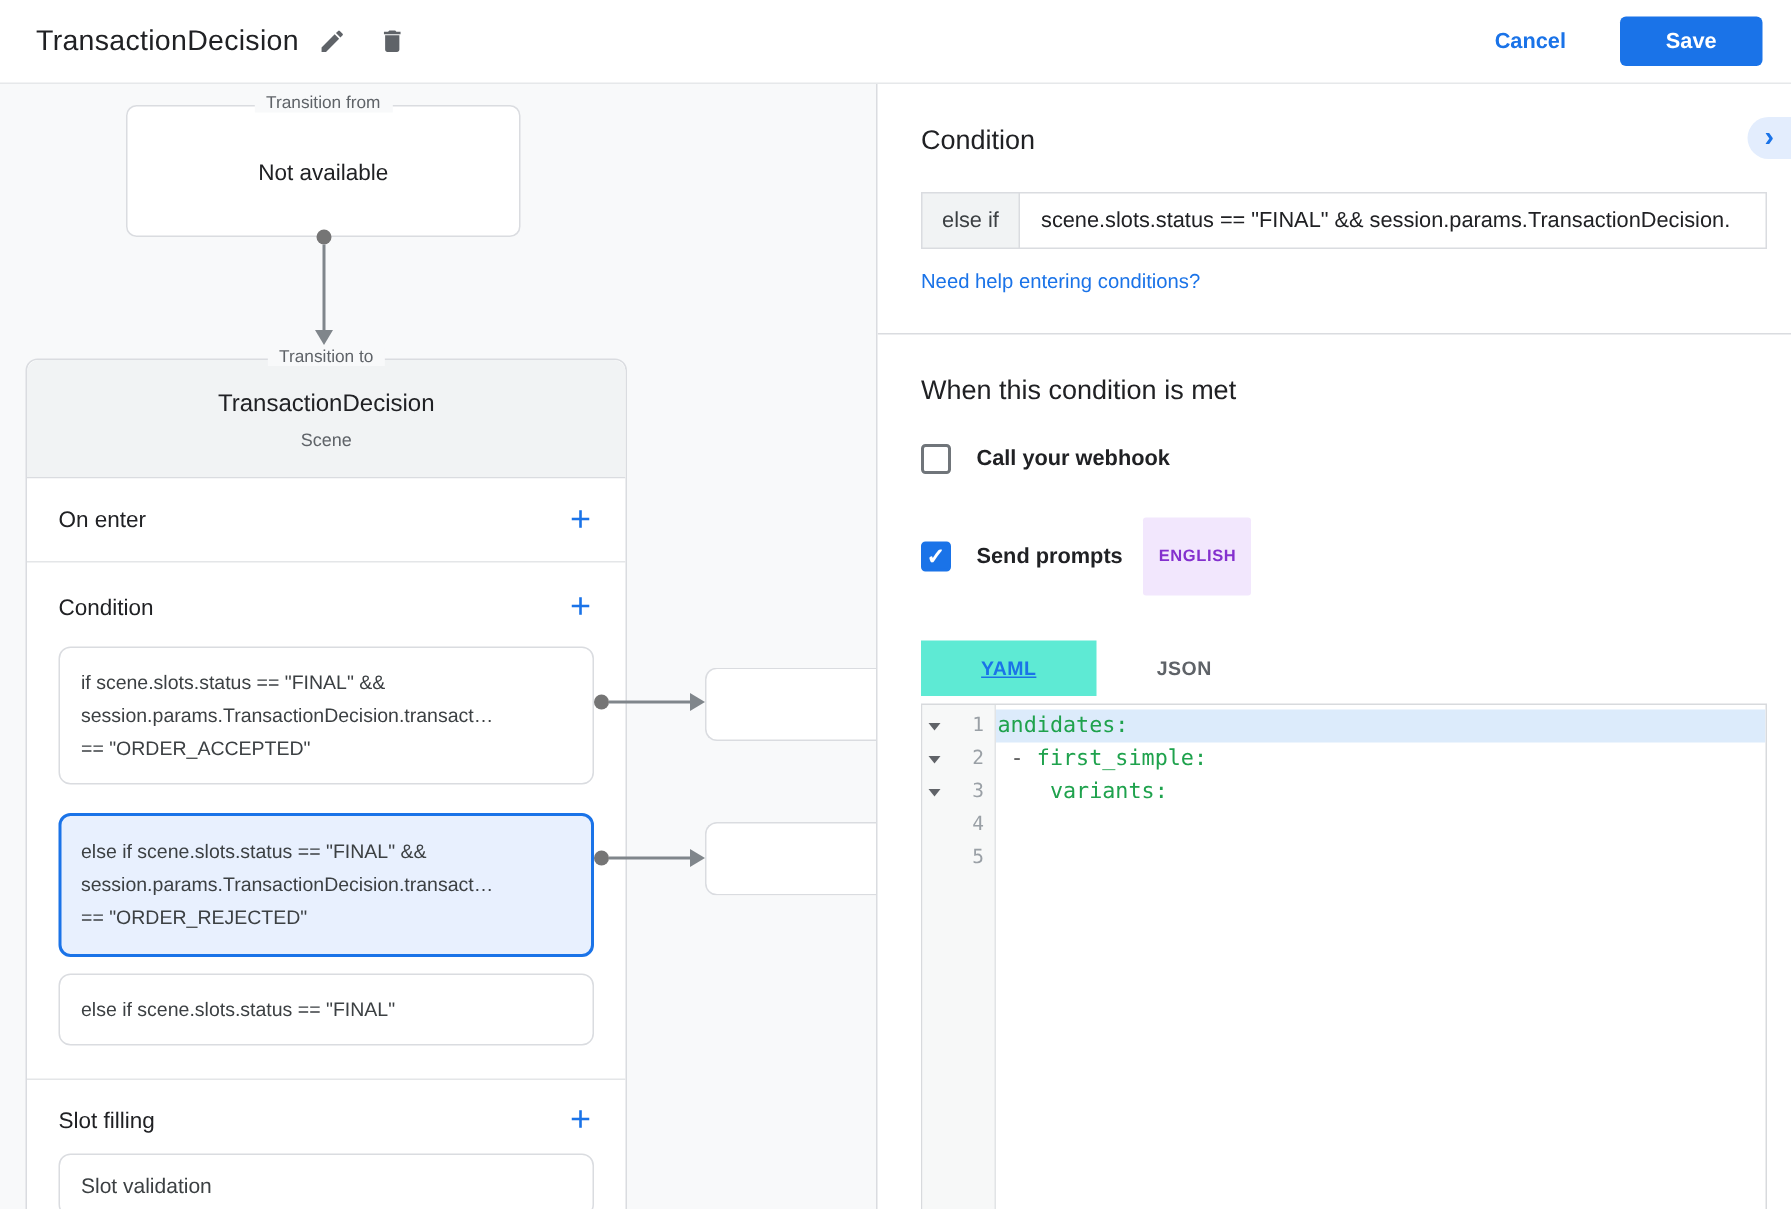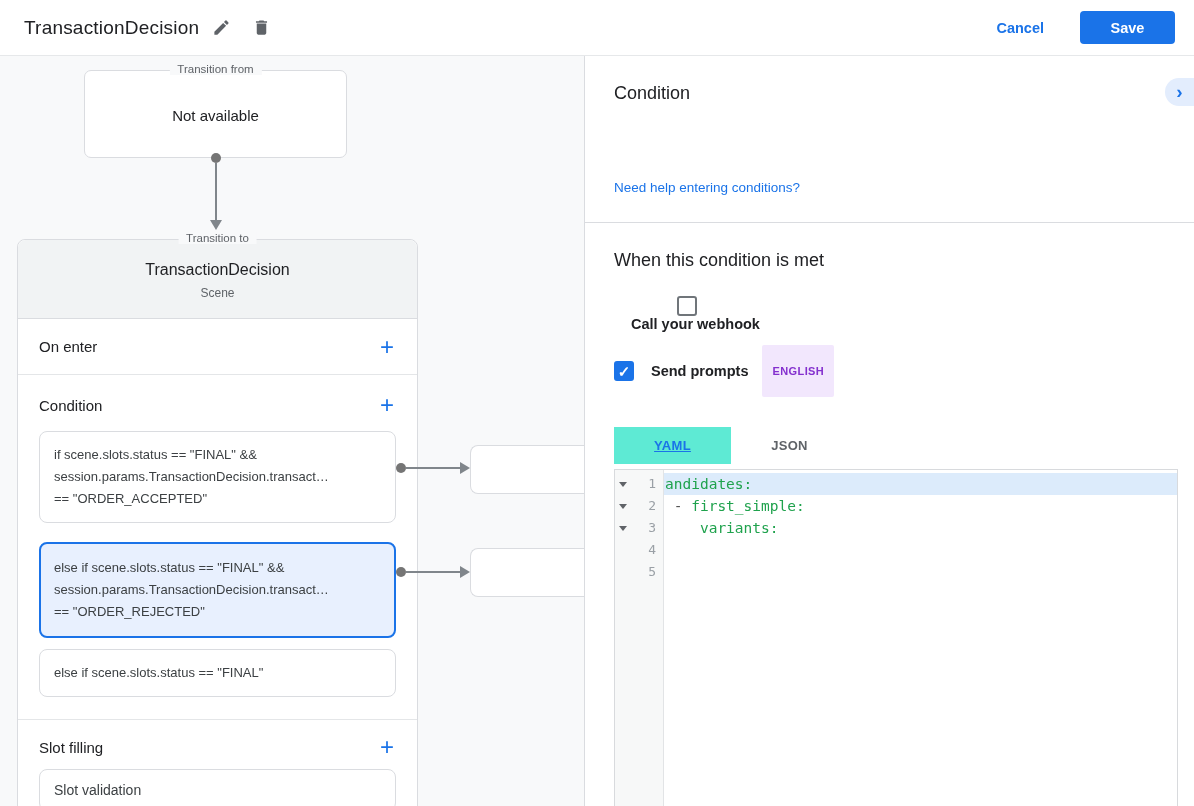--- a/index.html
+++ b/index.html
@@ -196,28 +196,32 @@
     <div class="conn-dot" style="left:396px; top:511px;"></div>
     <div class="hline" style="left:406px; top:515px; width:54px;"></div>
     <div class="right-arrow" style="left:460px; top:510px;"></div>
     <div class="target-box" style="left:470px; top:492px;"></div>
   </div>
 
   <div class="panel">
     <div class="panel-heading" style="top:27px;">Condition</div>
     <button class="chevron-btn"><span>›</span></button>
 
+    <div class="cond-row">
+      <div class="cond-prefix">else if</div>
+      <input class="cond-input" value="scene.slots.status == &quot;FINAL&quot; &amp;&amp; session.params.TransactionDecision." style="">
+    </div>
 
     <a class="help-link">Need help entering conditions?</a>
 
     <div class="panel-divider"></div>
 
     <div class="panel-heading" style="top:194px;">When this condition is met</div>
 
-    <div class="check-row" style="top:240px;flex-direction:column;">
+    <div class="check-row" style="top:240px;">
       <div class="checkbox"></div>
       <span class="check-label">Call your webhook</span>
     </div>
 
     <div class="check-row" style="top:289px;">
       <div class="checkbox checked">✓</div>
       <span class="check-label">Send prompts</span>
       <span class="lang-badge">ENGLISH</span>
     </div>
 

